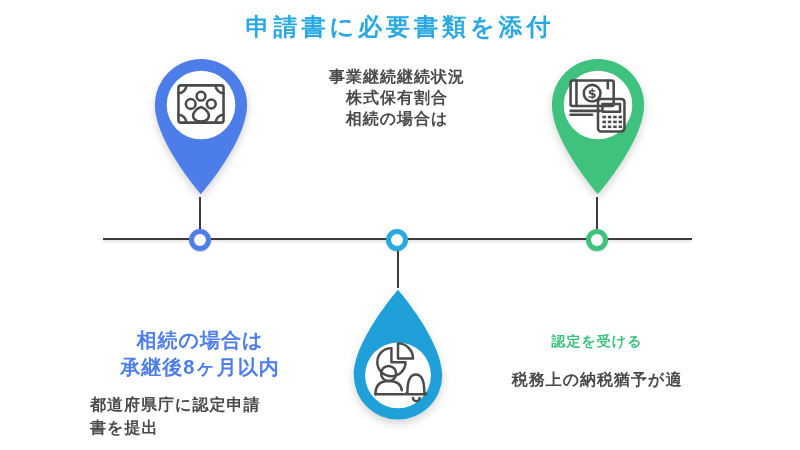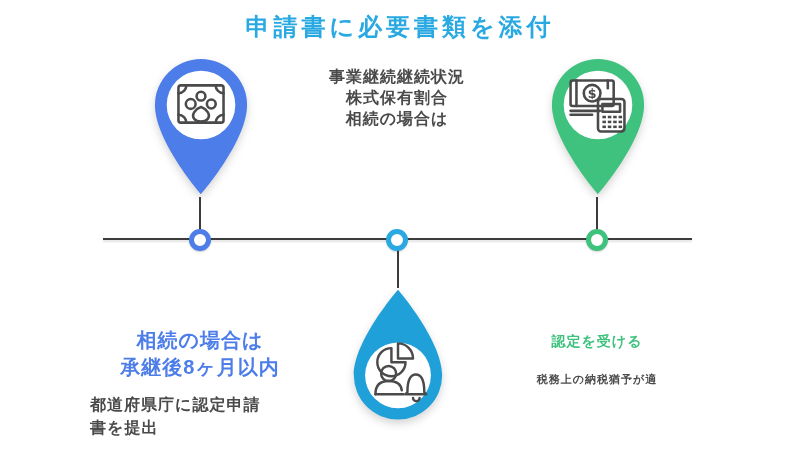--- a/index.html
+++ b/index.html
@@ -57,21 +57,21 @@
   .bl-body{
     top:393px;left:90px;width:220px;text-align:left;
     font-size:16px;font-weight:600;letter-spacing:1px;line-height:23px;color:var(--c-dark);
   }
   .br-heading{
     top:328px;left:472px;width:250px;text-align:center;
     font-size:14px;font-weight:bold;letter-spacing:1px;line-height:27px;color:var(--c-green);
   }
   .br-body{
     top:368px;left:482px;width:230px;text-align:center;
-    font-size:11px;font-weight:600;letter-spacing:1px;line-height:23px;color:var(--c-dark);
+    font-size:16px;font-weight:600;letter-spacing:1px;line-height:23px;color:var(--c-dark);
   }
   .bl-heading div,.bl-body div,.br-body div{white-space:nowrap;}
 </style>
 </head>
 <body>
 
 <div class="canvas">
 
   <div class="abs title">申請書に必要書類を添付</div>
 

